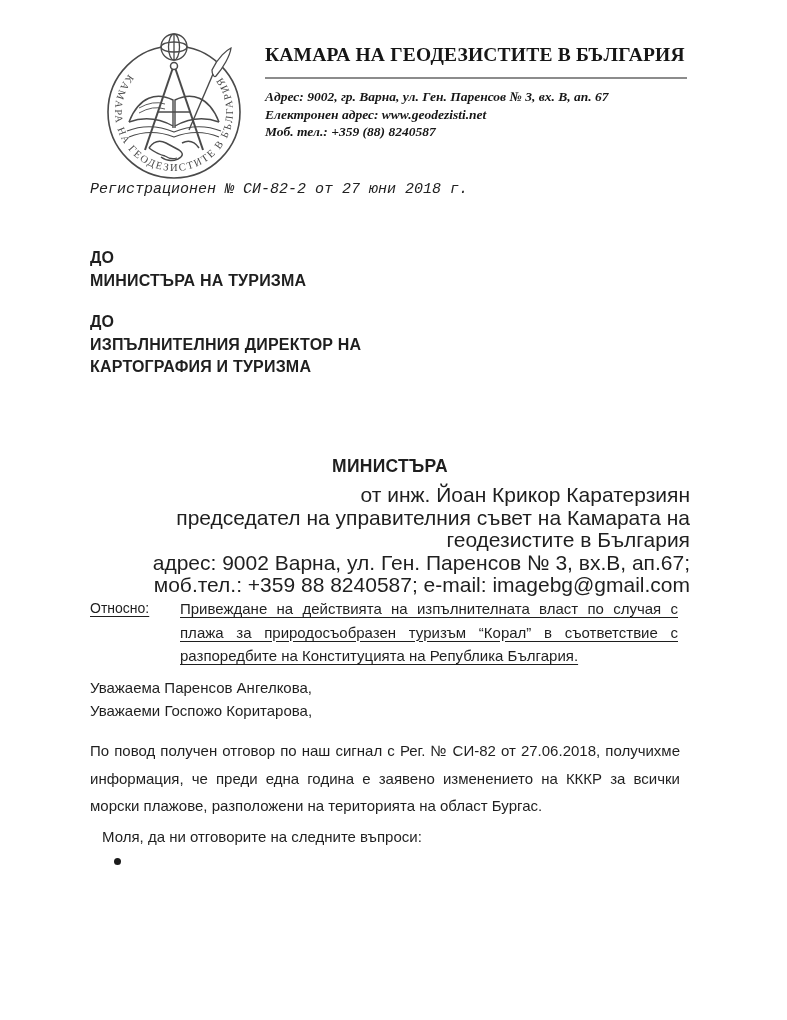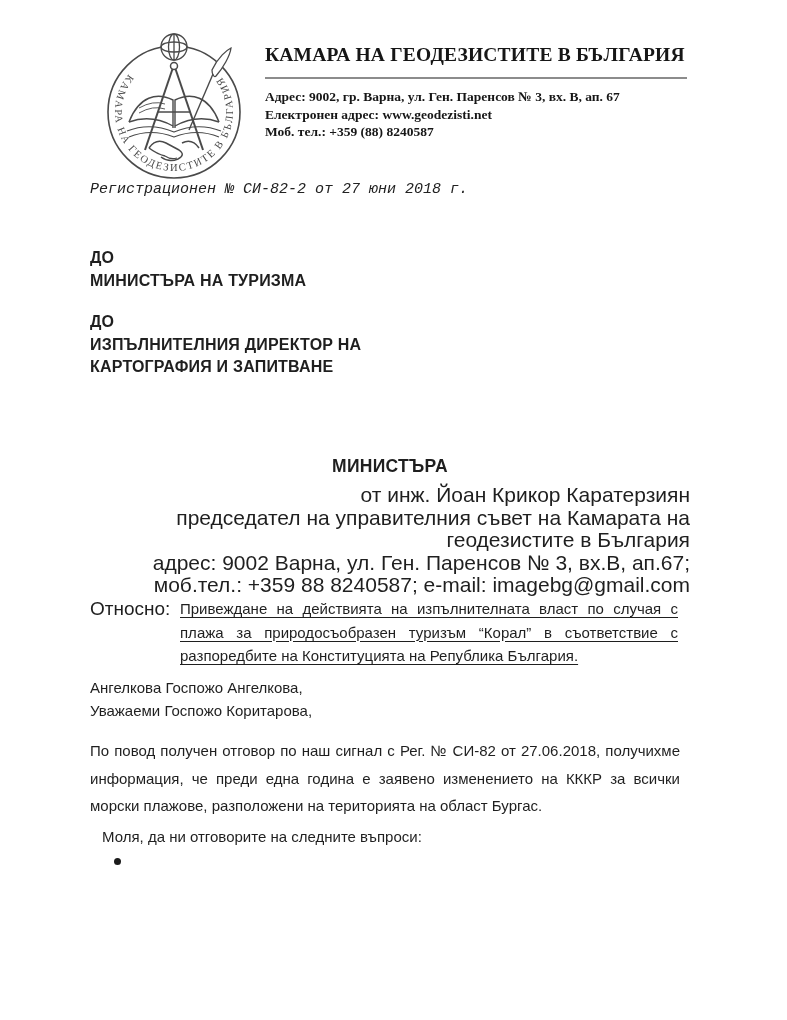--- a/index.html
+++ b/index.html
@@ -24,20 +24,21 @@
     font-size:19.5px;
     letter-spacing:0.2px;
     white-space:nowrap;
     color:#161616;
   }
   .head-rule { height:2px; background:#8c8c8c; margin:11px 0 9px 0; }
   .contact-line {
     margin:0;
     font-family:"Liberation Serif", serif;
     font-weight:bold;
+    font-style:italic;
     font-size:13.5px;
     line-height:17.5px;
     white-space:nowrap;
     color:#161616;
   }
 
   
   .reg-line {
     position:absolute; top:181px; left:90px; margin:0;
     font-family:Liberation Mono, monospace;
@@ -53,21 +54,22 @@
 
   
   .inquiry-head { position:absolute; top:456px; left:90px; width:600px; text-align:center; }
   .inquiry-title { margin:0 0 7px 0; font-size:17.5px; font-weight:bold; letter-spacing:0.3px; }
   .inquiry-head p { margin:0; font-size:21px; line-height:22.5px;text-align:right; }
 
   
   .subject { position:absolute; top:597px; left:90px; width:588px; display:flex; }
   .subject-label {
     flex:none; width:90px;
-    font-size:19px; line-height:23.5px;
+    font-size:14px; line-height:23.5px;
+    text-decoration:underline;
     text-underline-offset:3px;
   }
   .subject-text { flex:1; }
   .sline {
     display:block;
     font-size:15px; line-height:23.5px;
     text-decoration:underline;
     text-underline-offset:3px;
     text-align:justify;
     text-align-last:justify;
@@ -158,42 +160,42 @@
   </header>
 
   <p class="reg-line">Регистрационен № СИ-82-2 от 27 юни 2018 г.</p>
 
   <div class="recipients">
     <p>ДО</p>
     <p>МИНИСТЪРА НА ТУРИЗМА</p>
     <div class="recip-gap"></div>
     <p>ДО</p>
     <p>ИЗПЪЛНИТЕЛНИЯ ДИРЕКТОР НА</p>
-    <p>КАРТОГРАФИЯ И ЗАПИТВАНЕ</p>
+    <p>КАРТОГРАФИЯ И ТУРИЗМА</p>
   </div>
 
   <div class="inquiry-head">
     <h2 class="inquiry-title">МИНИСТЪРА</h2>
     <p>от инж. Йоан Крикор Каратерзиян</p>
     <p>председател на управителния съвет на Камарата на геодезистите в България</p>
     <p>адрес: 9002 Варна, ул. Ген. Паренсов № 3, вх.В, ап.67;</p>
     <p>моб.тел.: +359 88 8240587; e-mail: imagebg@gmail.com</p>
   </div>
 
   <div class="subject">
     <span class="subject-label">Относно:</span>
     <div class="subject-text">
       <span class="sline">Привеждане на действията на изпълнителната власт по случая с</span>
       <span class="sline">плажа за природосъобразен туризъм “Корал” в съответствие с</span>
       <span class="sline last">разпоредбите на Конституцията на Република България.</span>
     </div>
   </div>
 
   <div class="salutation">
-    <p>Ангелкова Госпожо Ангелкова,</p>
+    <p>Уважаема Паренсов Ангелкова,</p>
     <p>Уважаеми Госпожо Коритарова,</p>
   </div>
 
   <p class="body-par">По повод получен отговор по наш сигнал с Рег. № СИ-82 от 27.06.2018, получихме информация, че преди една година е заявено изменението на КККР за всички морски плажове, разположени на територията на област Бургас.</p>
 
   <div class="questions">
     <p class="q-intro">Моля, да ни отговорите на следните въпроси:</p>
     <div class="q-item">
       <span class="bullet-dot"></span>
     </div>

